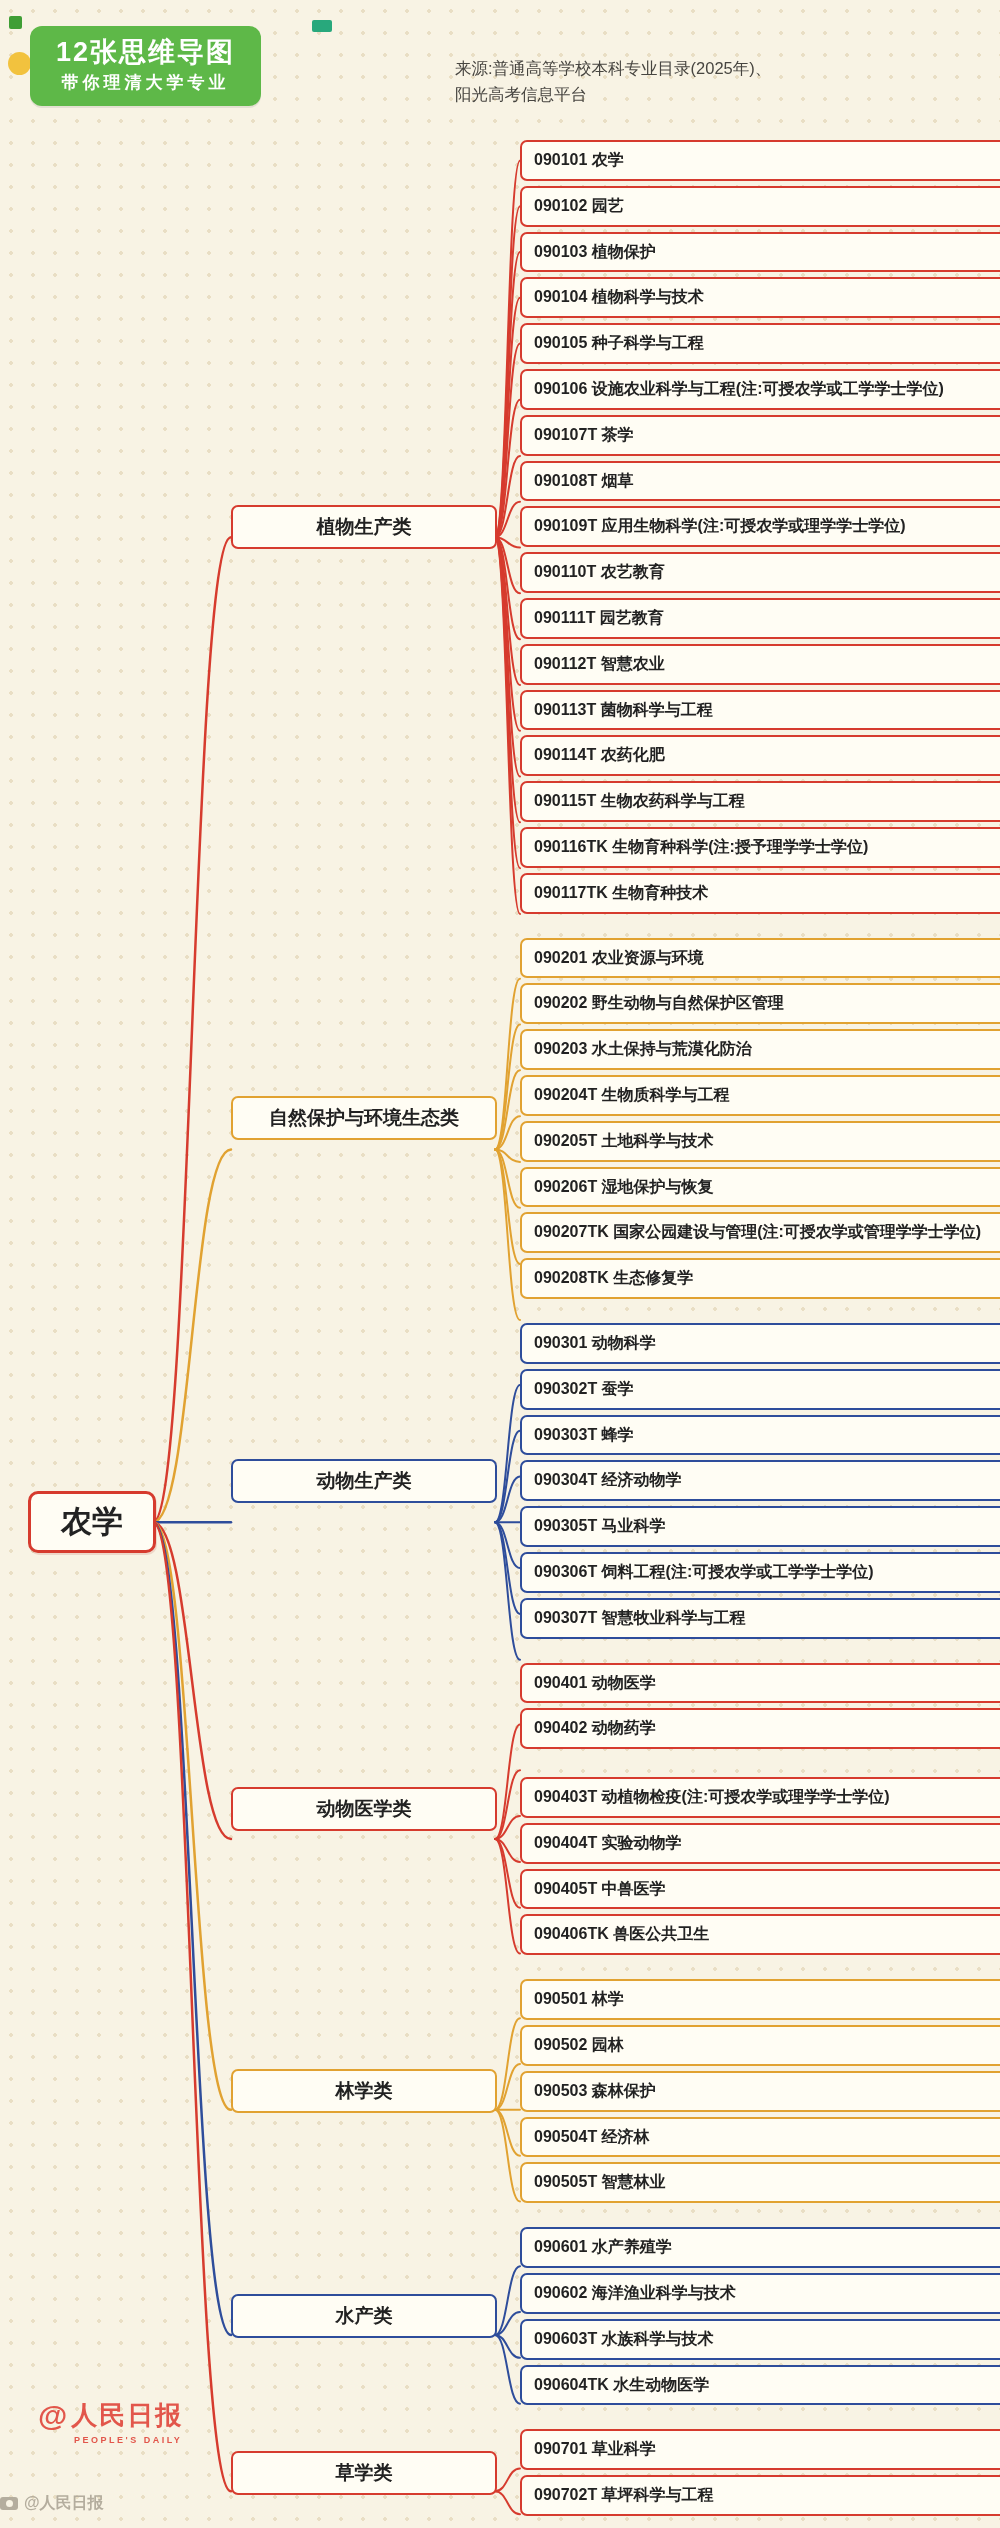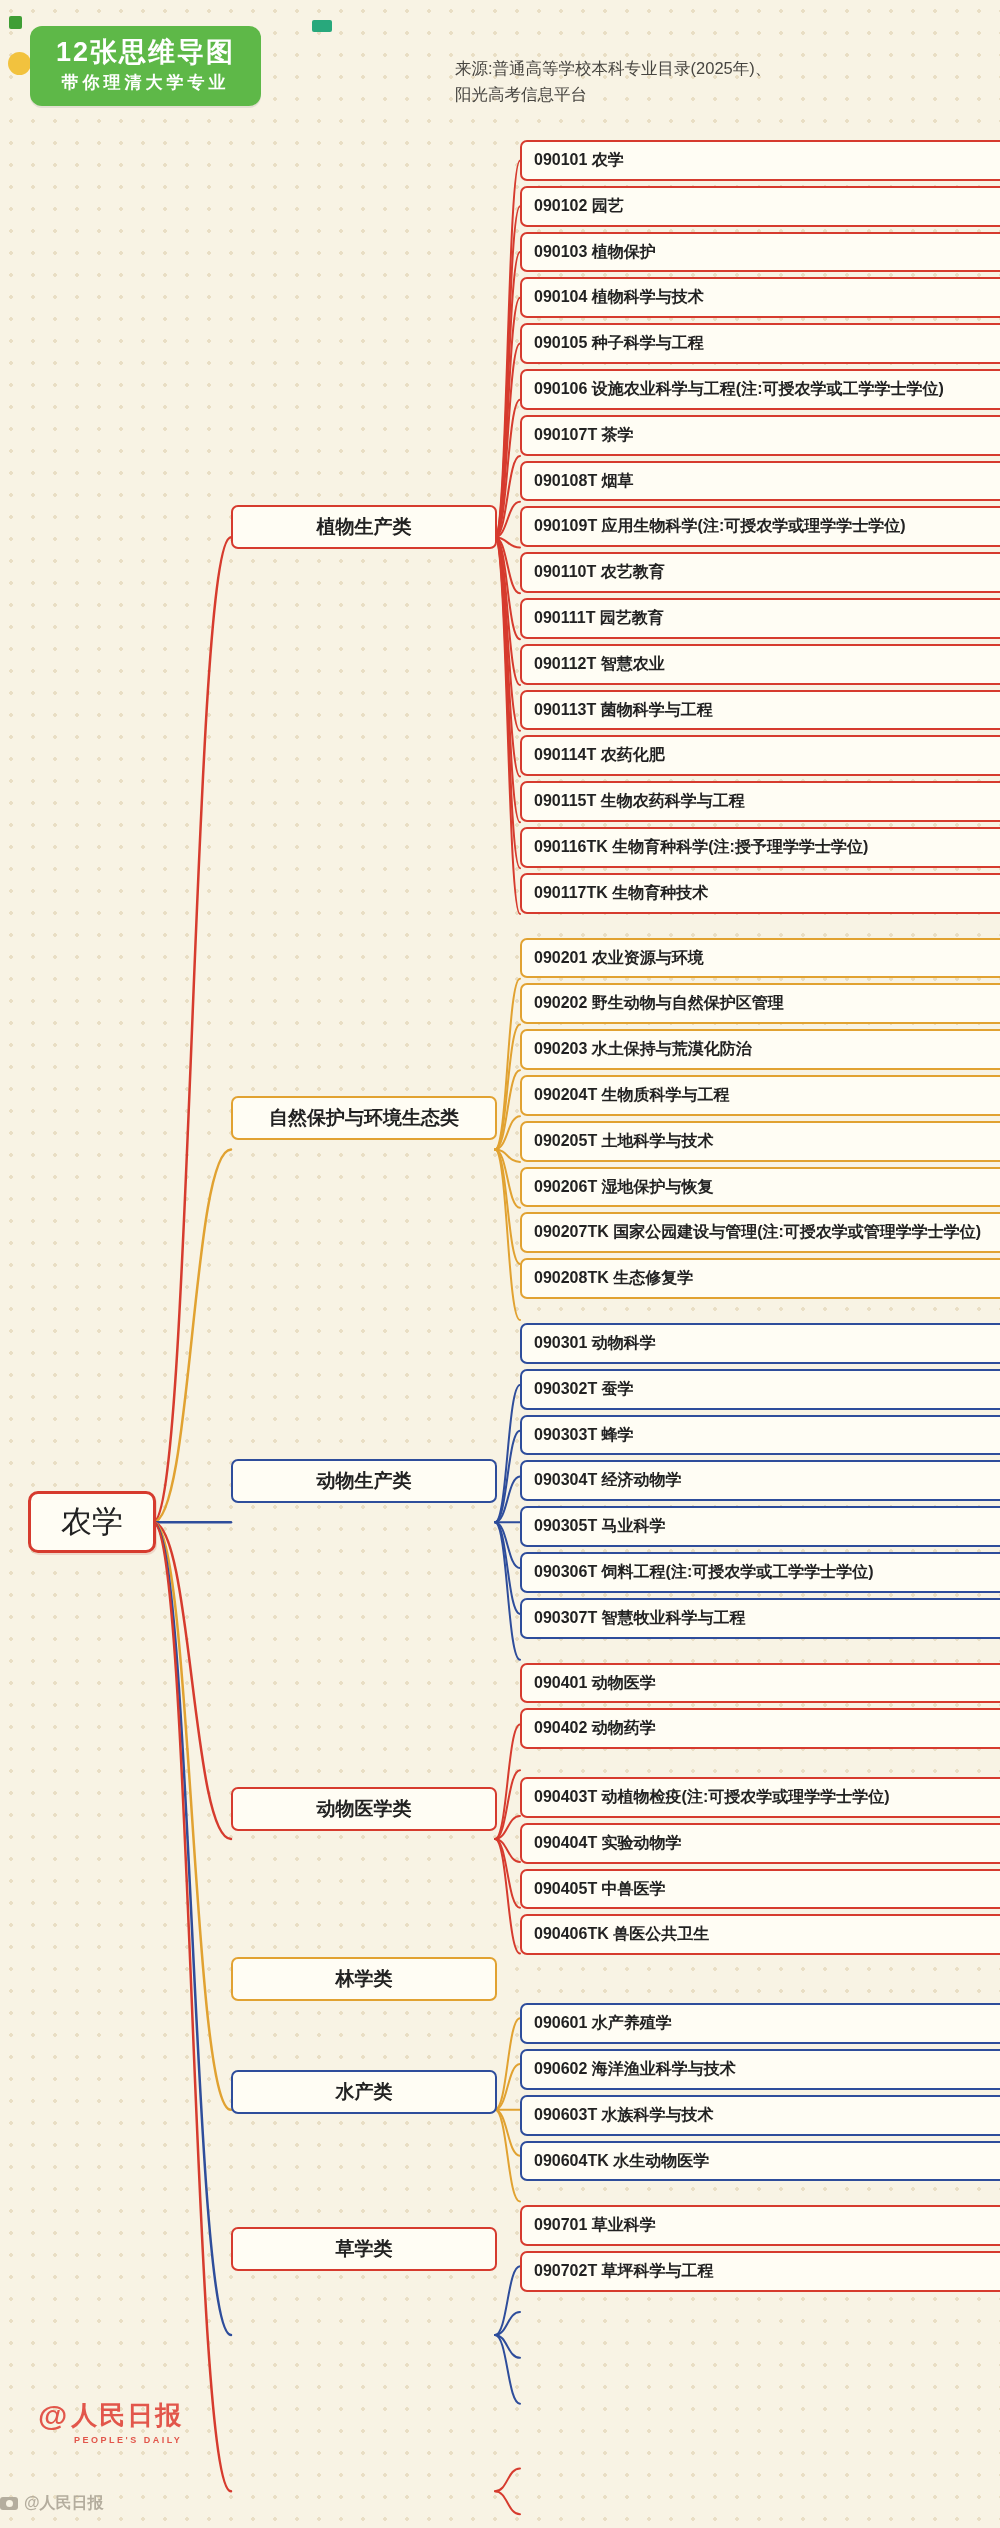--- a/index.html
+++ b/index.html
@@ -24,21 +24,21 @@
   .deco-circle{left:8px;top:52px;width:23px;height:23px;background:#f2c23e;border-radius:50%;}
   .deco-teal{left:312px;top:20px;width:20px;height:12px;background:#28a87c;border-radius:2px;}
   .source{
     position:absolute;left:455px;top:56px;z-index:4;
     color:#474540;font-size:16.5px;line-height:1.55;font-weight:500;
   }
   
   .root-node{
     position:absolute;left:28px;z-index:3;
     background:#fffdf4;border:3px solid #d63b2e;border-radius:10px;
-    padding:7px 30px;font-size:31px;font-weight:normal;color:#222;
+    padding:7px 30px;font-size:31px;font-weight:bold;color:#222;
     box-shadow:1px 2px 0 rgba(180,60,40,0.15);
   }
   
   .map{position:absolute;left:0;top:140px;width:1000px;display:flex;flex-direction:column;gap:24px;z-index:2;}
   .group{position:relative;}
   .cat-node{
     position:absolute;left:231px;top:50%;transform:translateY(-50%);
     min-width:266px;box-sizing:border-box;text-align:center;
     background:#fffdf4;border:2.5px solid #888;border-radius:7px;
     padding:7px 18px;font-size:19px;font-weight:bold;color:#222;
@@ -201,20 +201,27 @@
           <div class="leaf" style="border-color: rgb(214, 59, 46);">090401 动物医学</div>
           <div class="leaf" style="border-color: rgb(214, 59, 46);">090402 动物药学</div>
           <div class="leaf" style="border-color: rgb(214, 59, 46); margin-top: 23px;">090403T 动植物检疫(注:可授农学或理学学士学位)</div>
           <div class="leaf" style="border-color: rgb(214, 59, 46);">090404T 实验动物学</div>
           <div class="leaf" style="border-color: rgb(214, 59, 46);">090405T 中兽医学</div>
           <div class="leaf" style="border-color: rgb(214, 59, 46);">090406TK 兽医公共卫生</div>
         </div>
       </div>
       <div class="group">
         <div class="cat-node" style="border-color: rgb(225, 162, 49);">林学类</div>
+        <div class="items">
+          <div class="leaf" style="border-color: rgb(225, 162, 49);">090501 林学</div>
+          <div class="leaf" style="border-color: rgb(225, 162, 49);">090502 园林</div>
+          <div class="leaf" style="border-color: rgb(225, 162, 49);">090503 森林保护</div>
+          <div class="leaf" style="border-color: rgb(225, 162, 49);">090504T 经济林</div>
+          <div class="leaf" style="border-color: rgb(225, 162, 49);">090505T 智慧林业</div>
+        </div>
       </div>
       <div class="group">
         <div class="cat-node" style="border-color: rgb(46, 77, 155);">水产类</div>
         <div class="items">
           <div class="leaf" style="border-color: rgb(46, 77, 155);">090601 水产养殖学</div>
           <div class="leaf" style="border-color: rgb(46, 77, 155);">090602 海洋渔业科学与技术</div>
           <div class="leaf" style="border-color: rgb(46, 77, 155);">090603T 水族科学与技术</div>
           <div class="leaf" style="border-color: rgb(46, 77, 155);">090604TK 水生动物医学</div>
         </div>
       </div>

